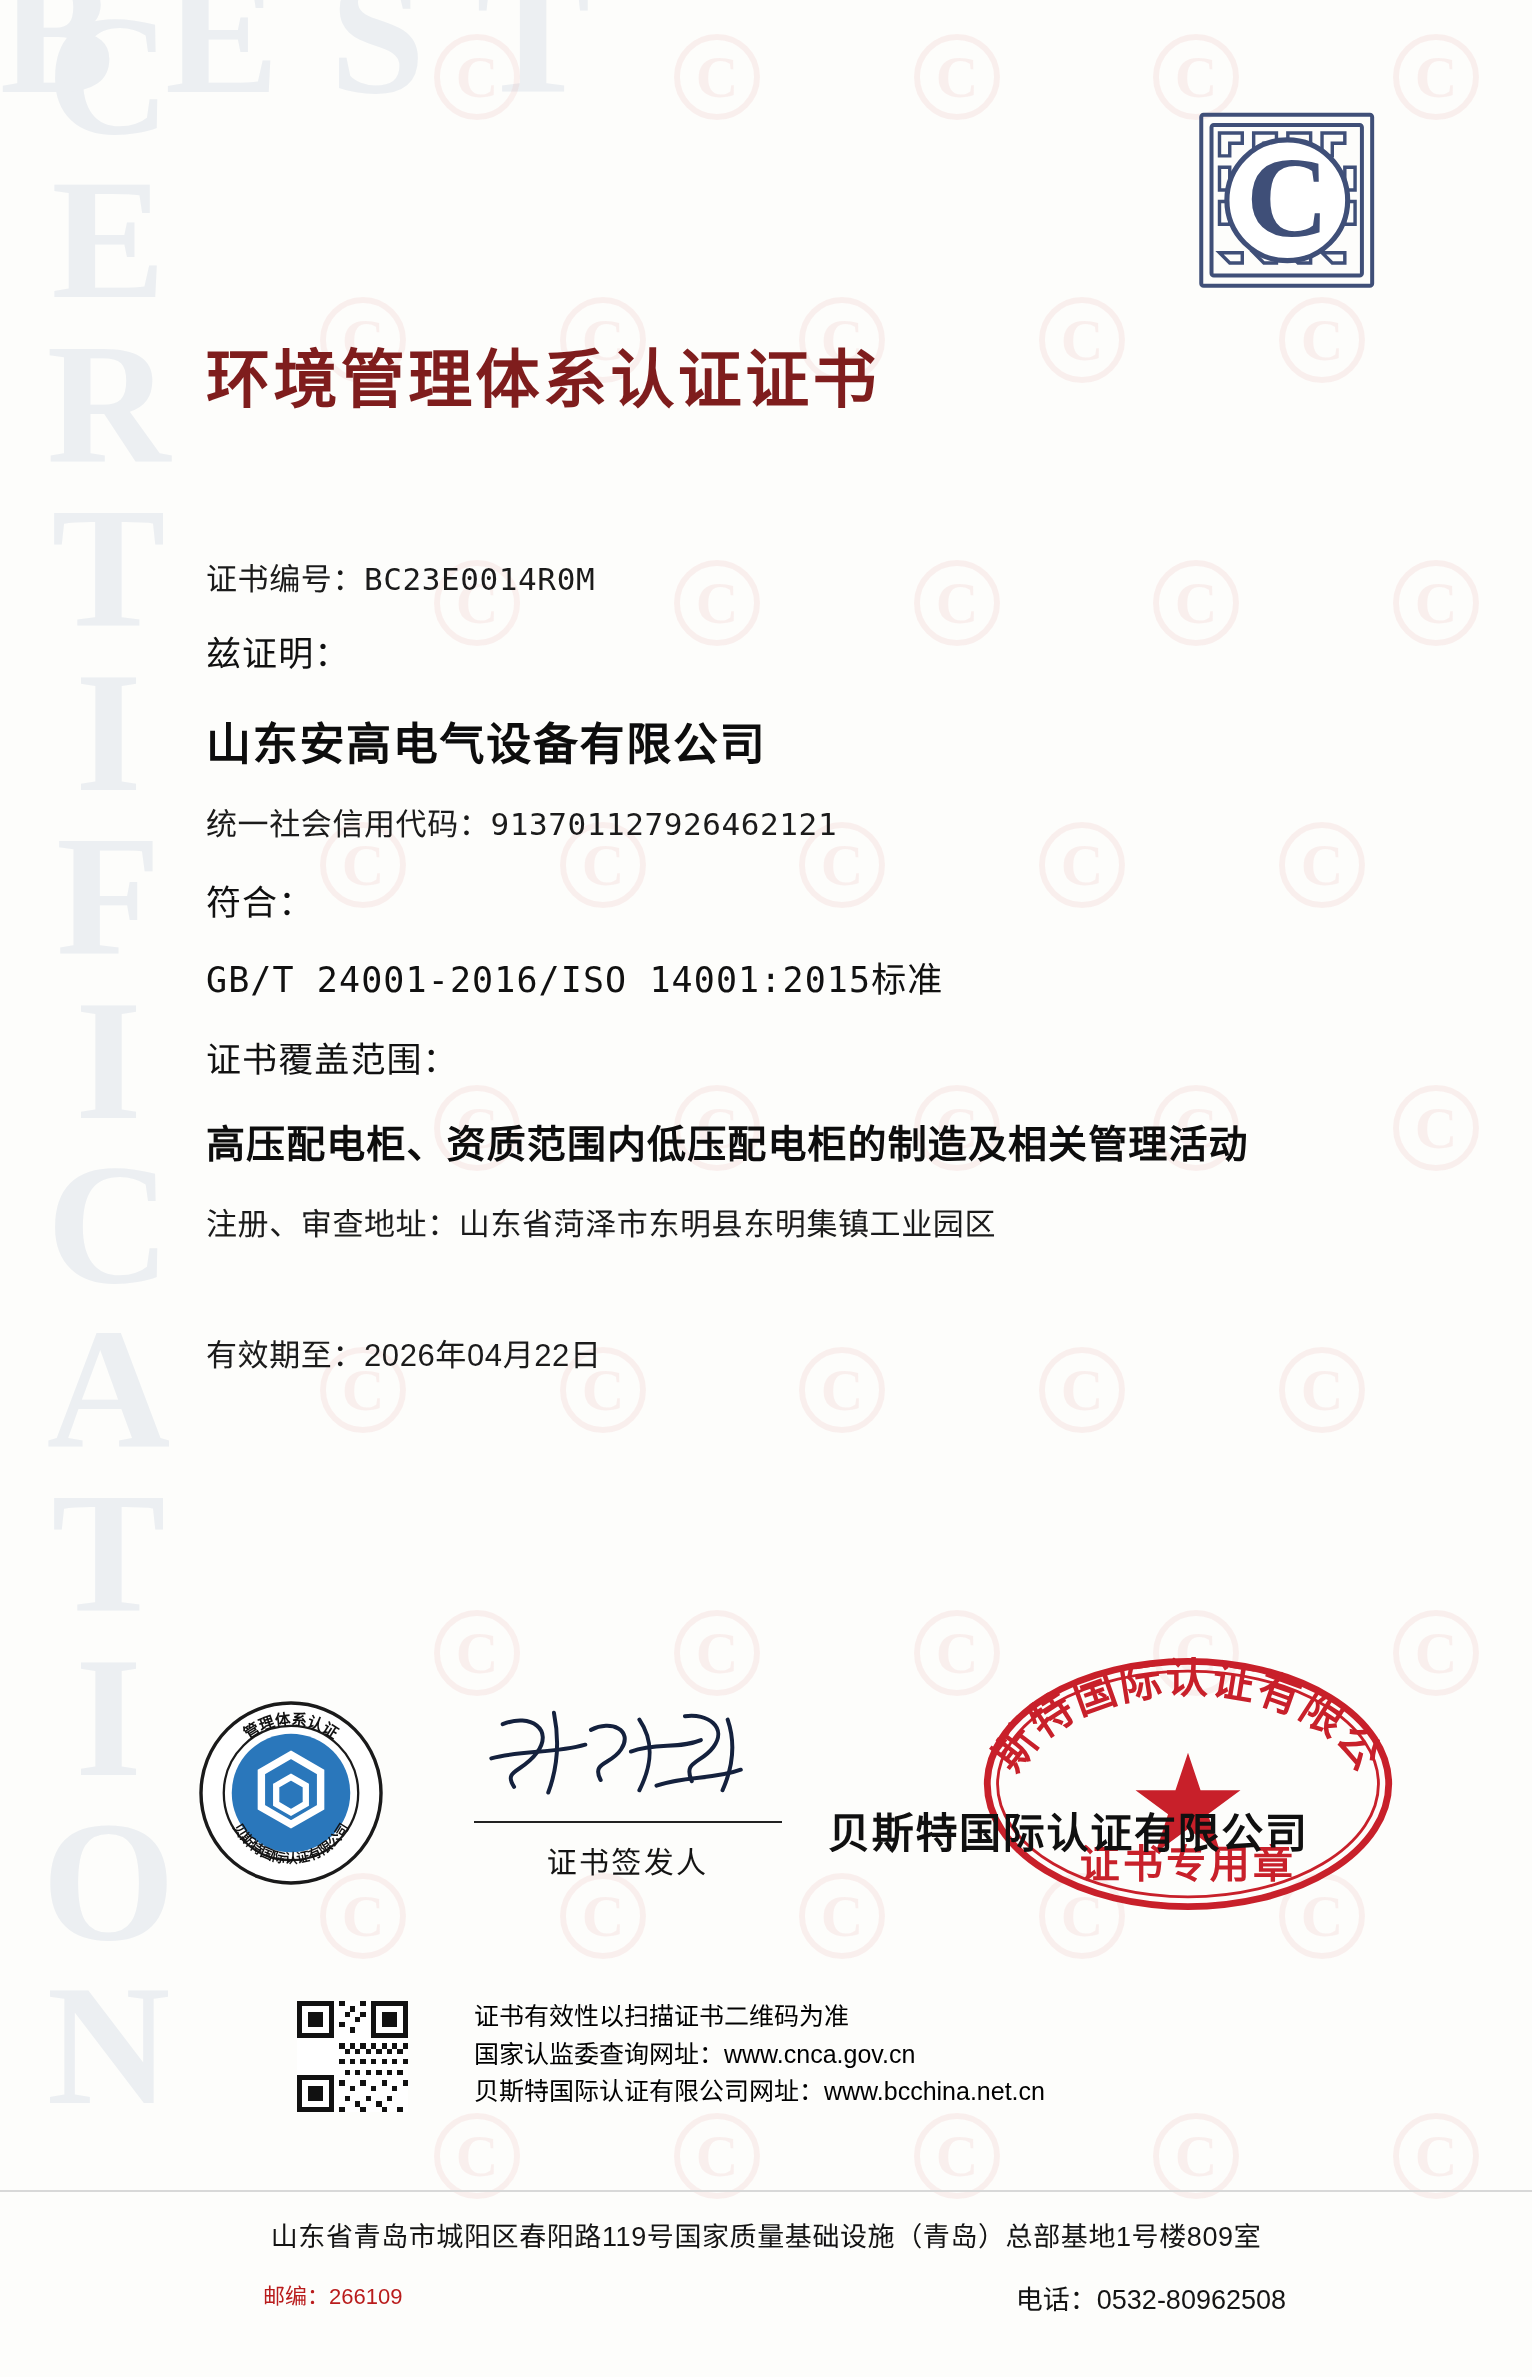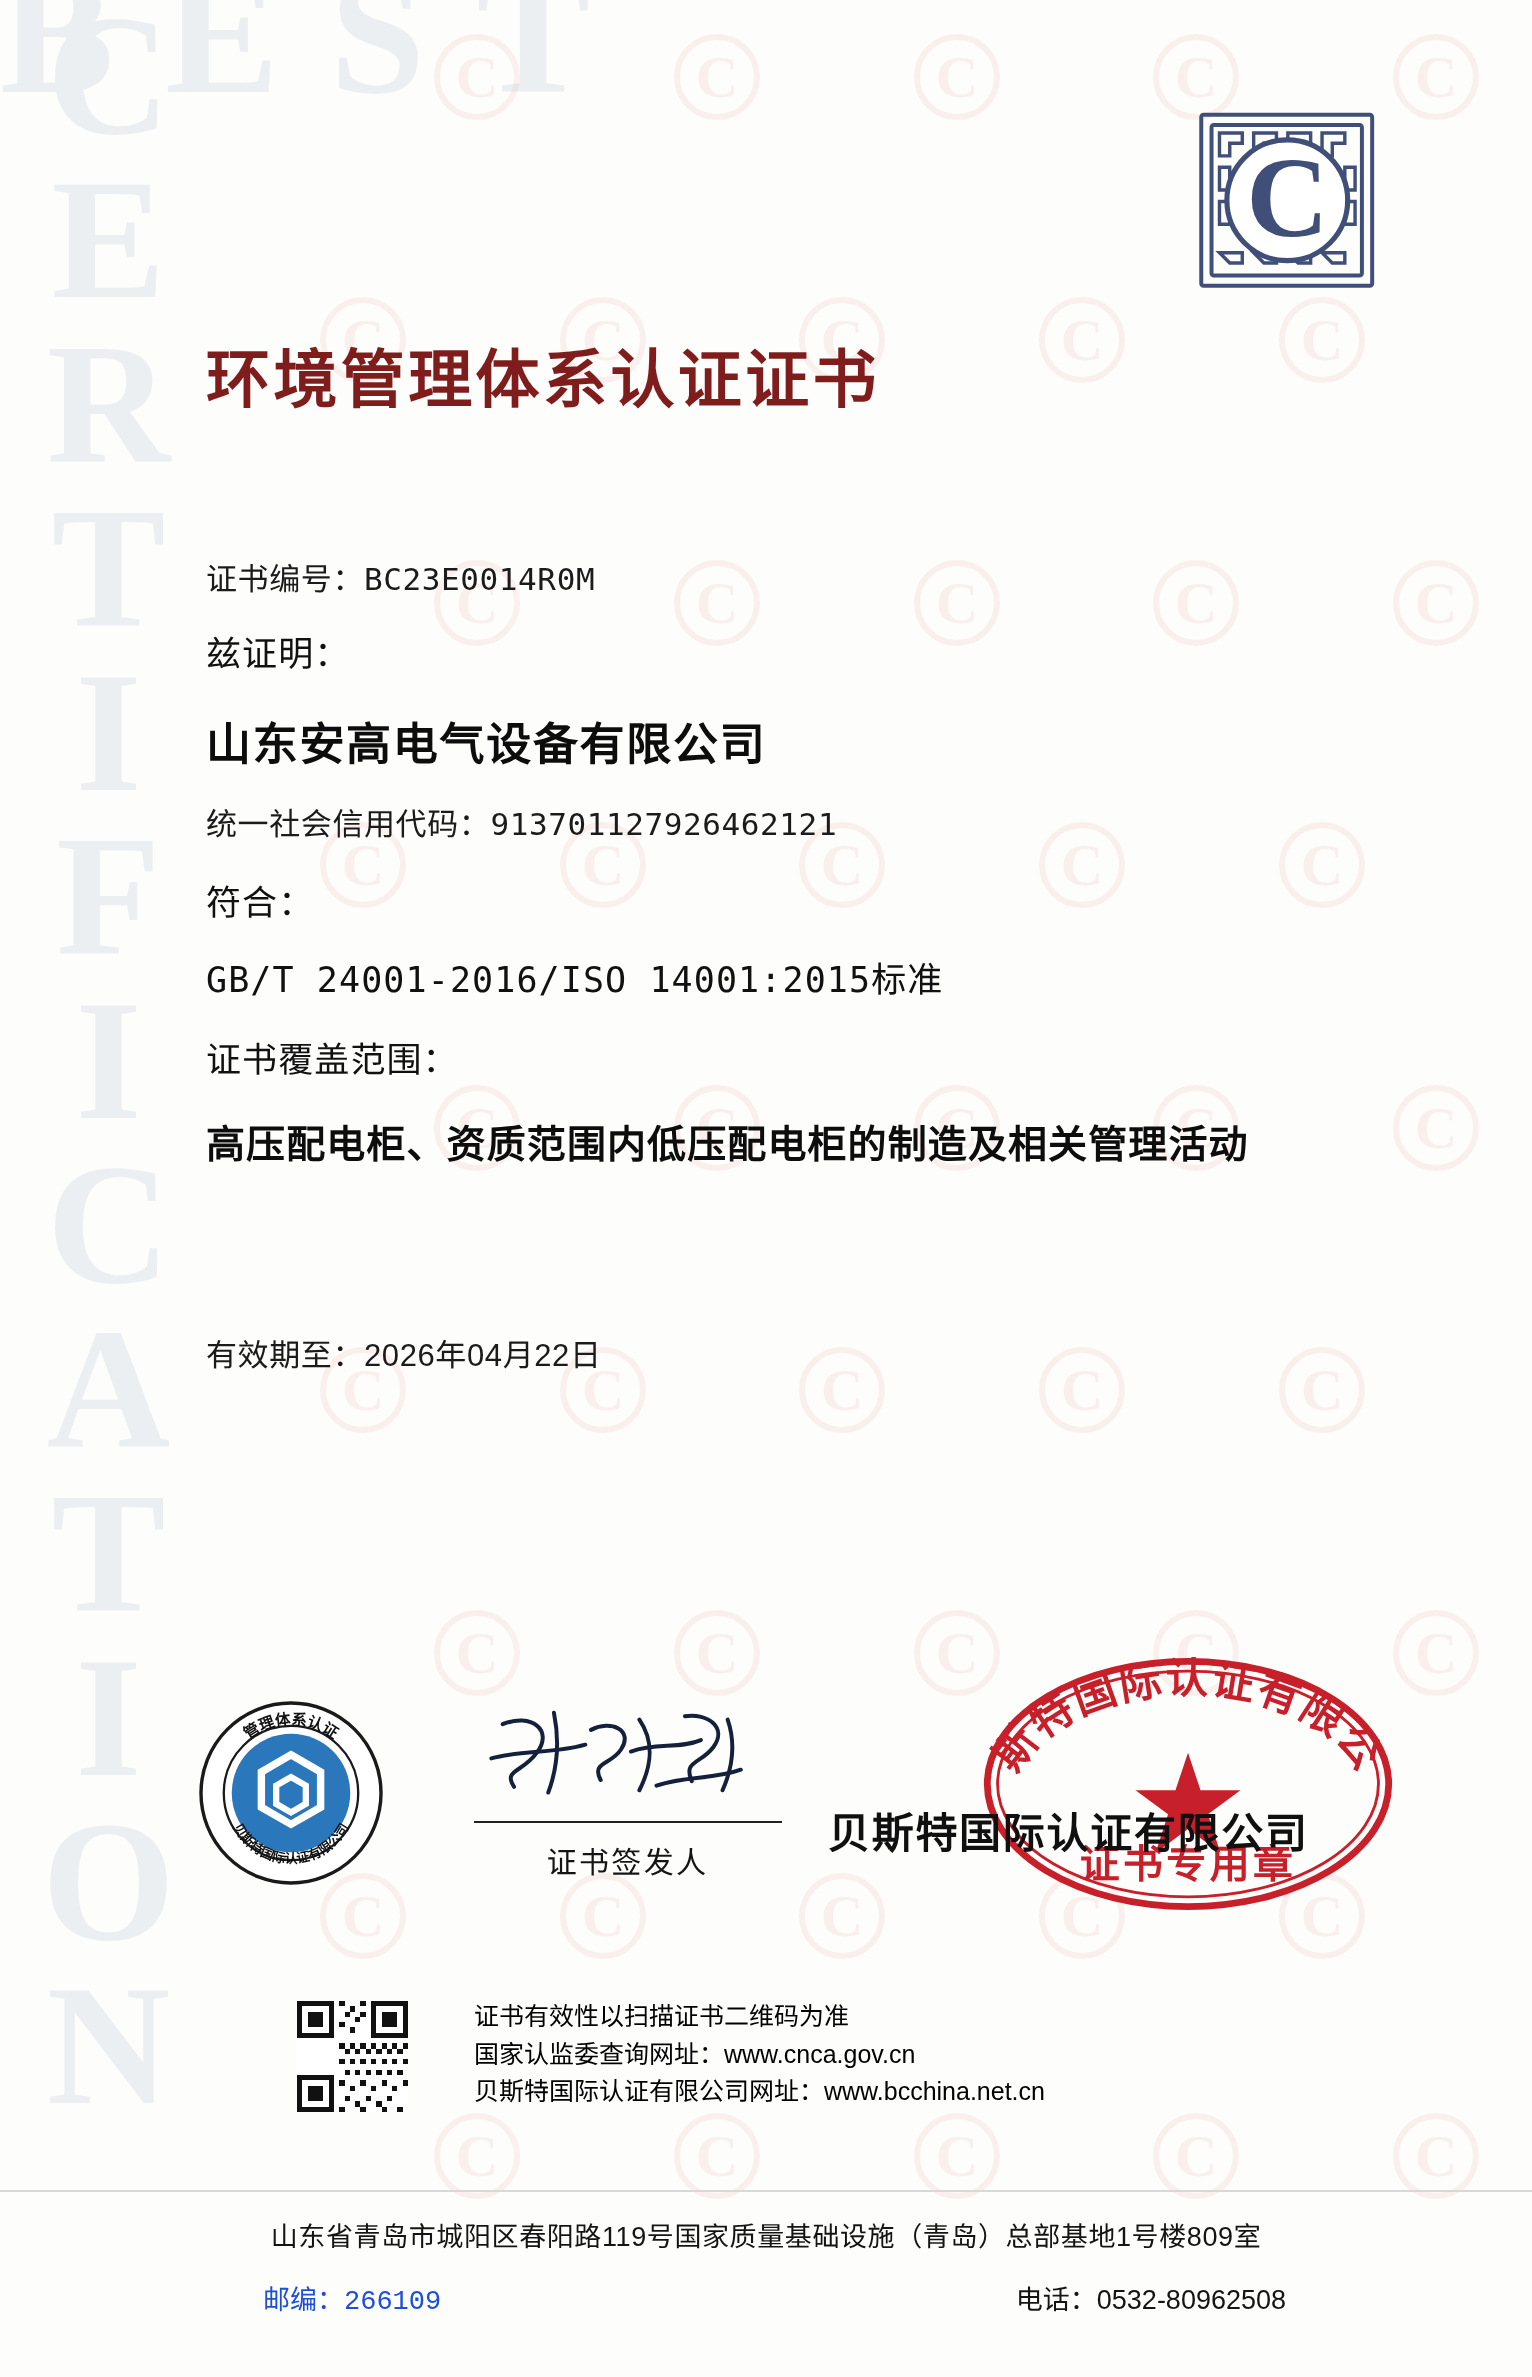--- a/index.html
+++ b/index.html
@@ -189,23 +189,22 @@
     top:2215px;
     text-align:center;
     font-size:27px;
     letter-spacing:0.6px;
     color:#141414;
   }
   .footer-zip{
     position:absolute;
     left:263px;
     top:2278px;
-    font-size:27px;
-    color:#1d4ed8;
-    font-family:Liberation Mono, monospace;
+    font-size:22px;
+    color:#b91c1c;
   }
   .footer-tel{
     position:absolute;
     right:246px;
     top:2278px;
     font-size:27px;
     color:#141414;
   }
 </style>
 </head>
@@ -456,20 +455,23 @@
     </div>
 
     <div class="line md" style="top:874px;">符合：</div>
 
     <div class="line md mono" style="top:951px;">GB/T  24001-2016/ISO  14001:2015标准</div>
 
     <div class="line md" style="top:1031px;">证书覆盖范围：</div>
 
     <div class="line bigb" style="top:1113px;">高压配电柜、资质范围内低压配电柜的制造及相关管理活动</div>
 
+    <div class="line sm" style="top:1199px;">
+      <span>注册、审查地址：</span><span>山东省菏泽市东明县东明集镇工业园区</span>
+    </div>
 
 
     <div class="line sm" style="top:1330px;">
       <span>有效期至：</span><span>2026年04月22日</span>
     </div>
 
     <div class="sys-badge">
       <svg viewBox="0 0 330 330" width="188" height="188" aria-hidden="true">
         <circle cx="165" cy="165" r="158" fill="#ffffff" stroke="#1a1a1a" stroke-width="6"></circle>
         <circle cx="165" cy="165" r="118" fill="#ffffff" stroke="#1a1a1a" stroke-width="4"></circle>

